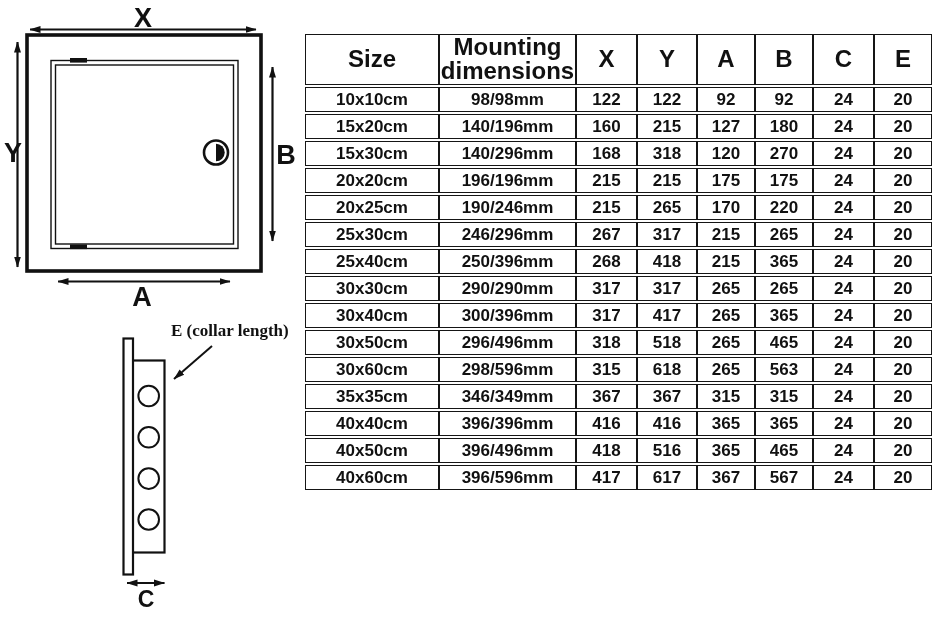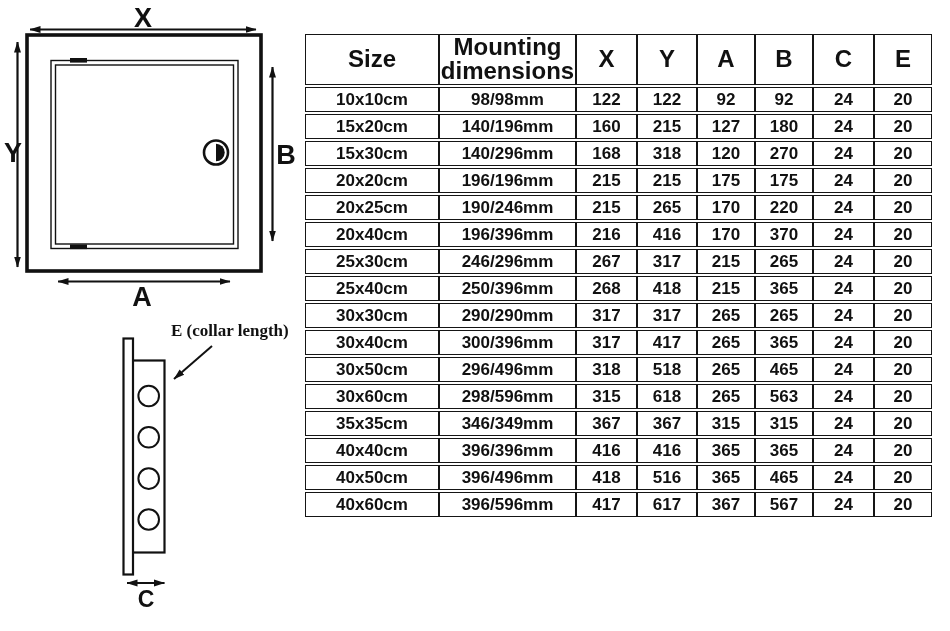--- a/index.html
+++ b/index.html
@@ -167,30 +167,20 @@
             <td>20x25cm</td>
             <td>190/246mm</td>
             <td>215</td>
             <td>265</td>
             <td>170</td>
             <td>220</td>
             <td>24</td>
             <td>20</td>
           </tr>
           <tr>
-            <td>20x40cm</td>
-            <td>196/396mm</td>
-            <td>216</td>
-            <td>416</td>
-            <td>170</td>
-            <td>370</td>
-            <td>24</td>
-            <td>20</td>
-          </tr>
-          <tr>
             <td>25x30cm</td>
             <td>246/296mm</td>
             <td>267</td>
             <td>317</td>
             <td>215</td>
             <td>265</td>
             <td>24</td>
             <td>20</td>
           </tr>
           <tr>

